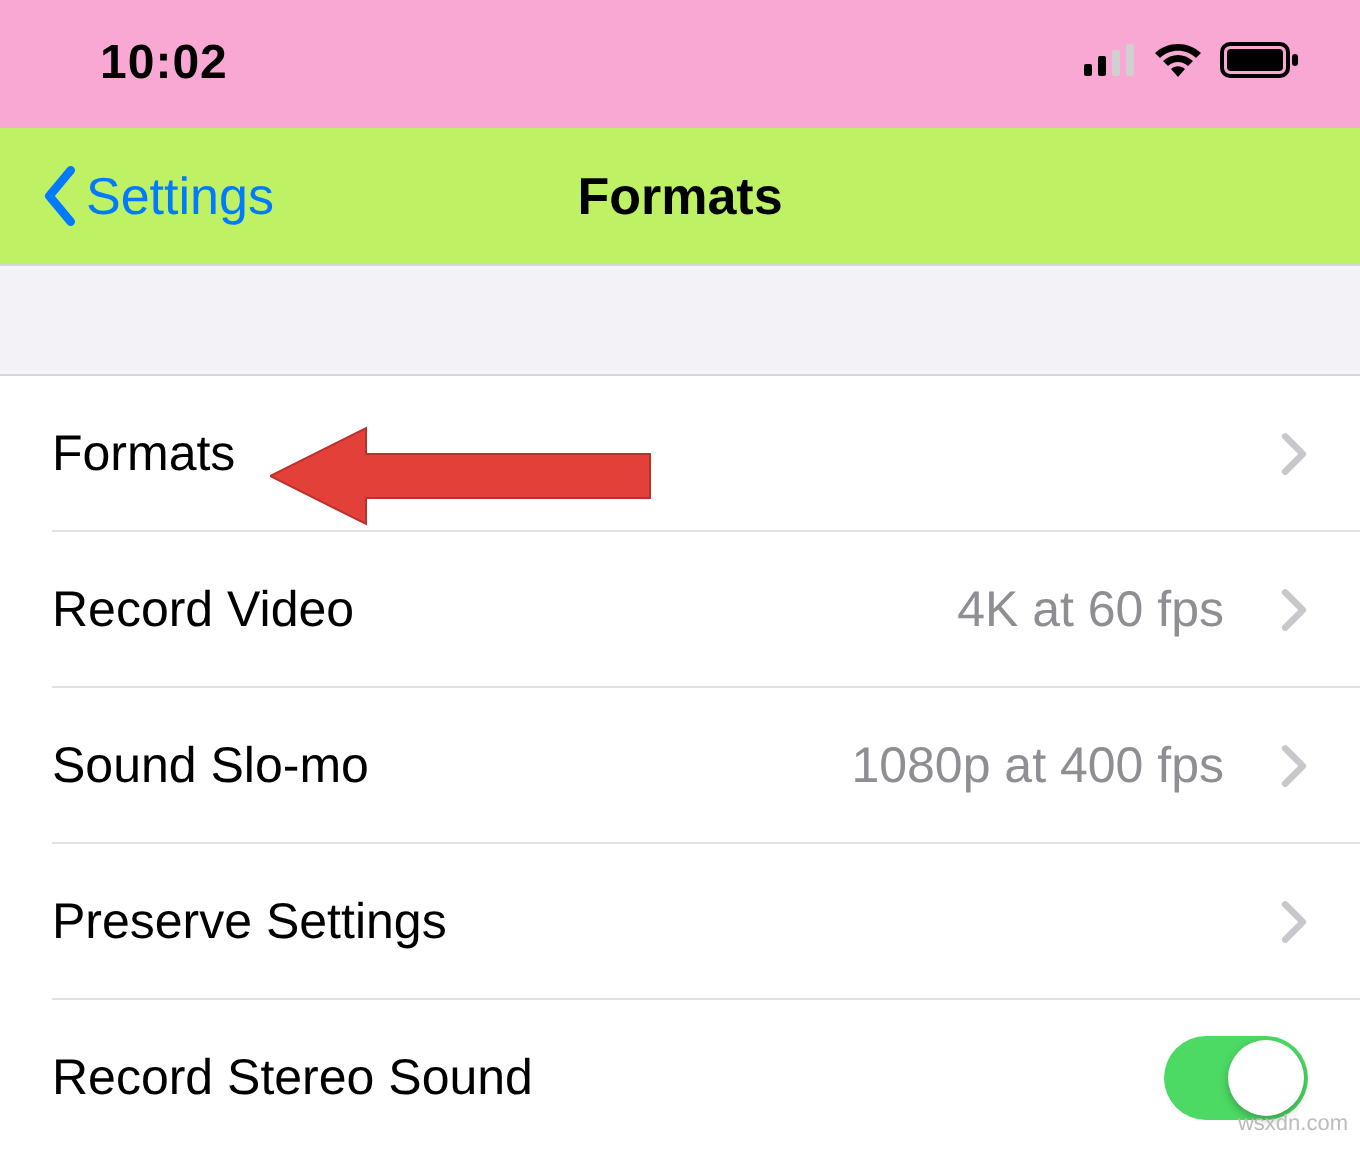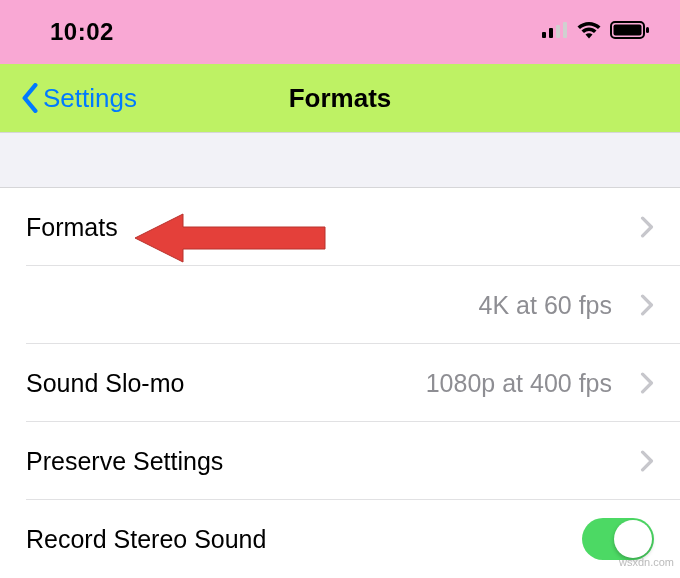--- a/index.html
+++ b/index.html
@@ -180,20 +180,21 @@
     <span class="row-label">Formats</span>
     <span class="row-fill"></span>
     <span class="chevron">
       <svg width="14" height="22" viewBox="0 0 12 20">
           <polyline points="2,2 10,10 2,18" fill="none" stroke="#c7c7cc" stroke-width="3" stroke-linecap="round" stroke-linejoin="round"></polyline>
         </svg>
     </span>
   </div>
 
   <div class="row">
+    <span class="row-label">Record Video</span>
     <span class="row-fill"></span>
     <span class="row-detail">4K at 60 fps</span>
     <span class="chevron">
       <svg width="14" height="22" viewBox="0 0 12 20">
           <polyline points="2,2 10,10 2,18" fill="none" stroke="#c7c7cc" stroke-width="3" stroke-linecap="round" stroke-linejoin="round"></polyline>
         </svg>
     </span>
   </div>
 
   <div class="row">

